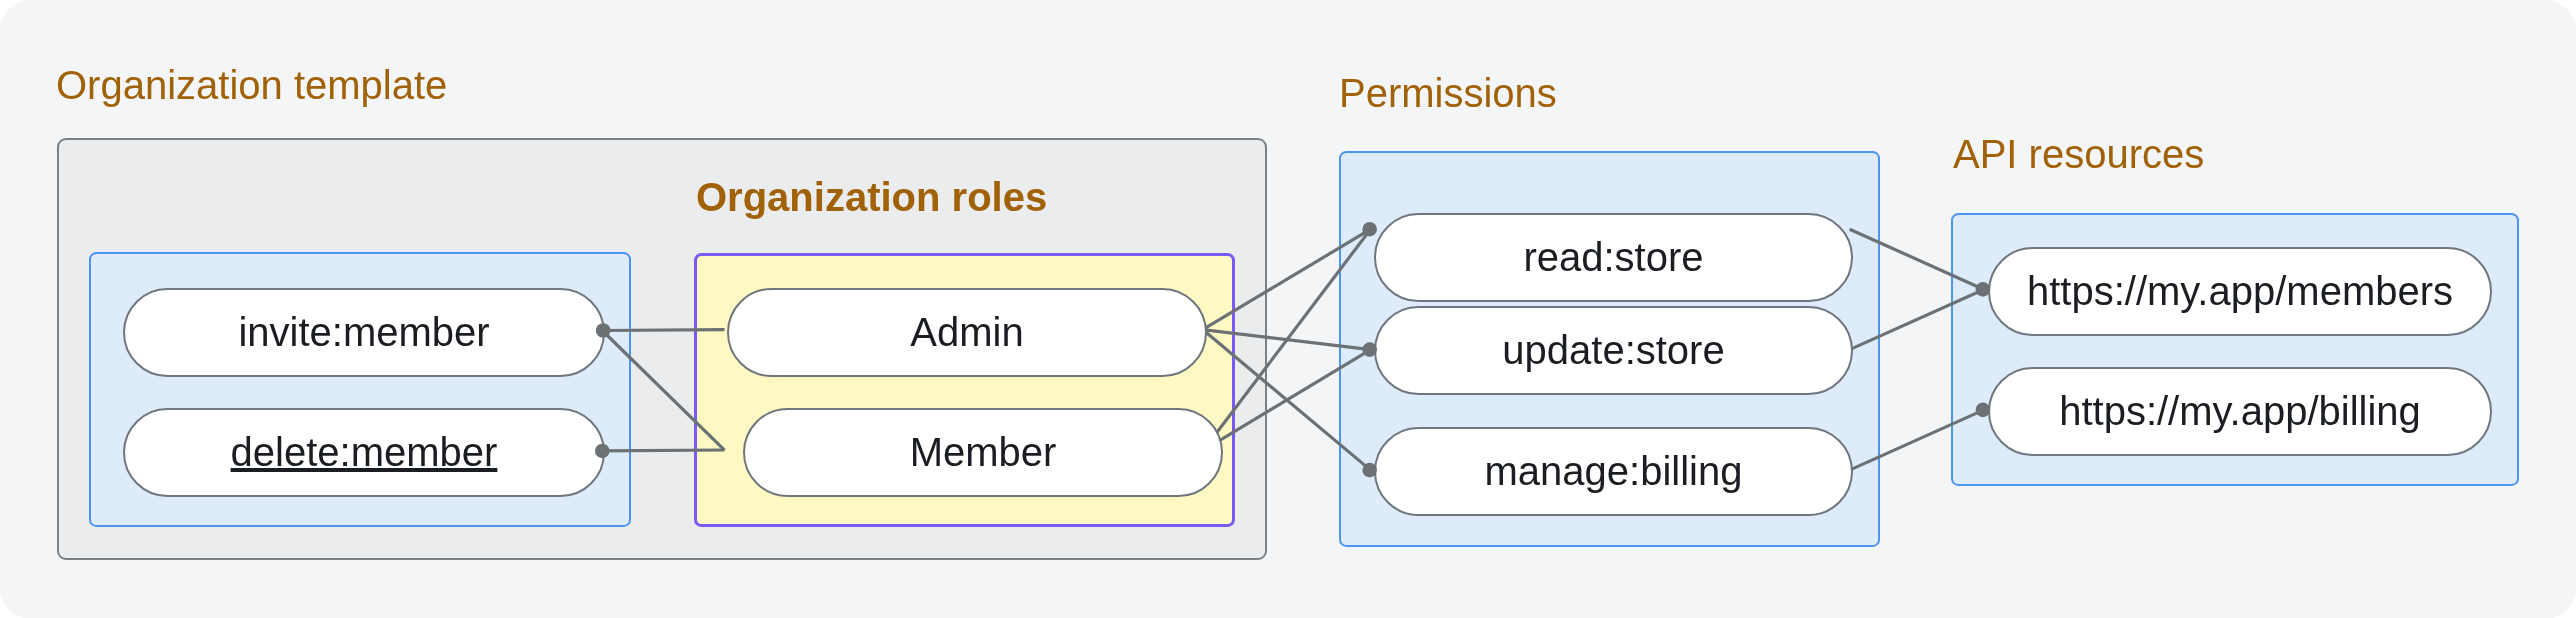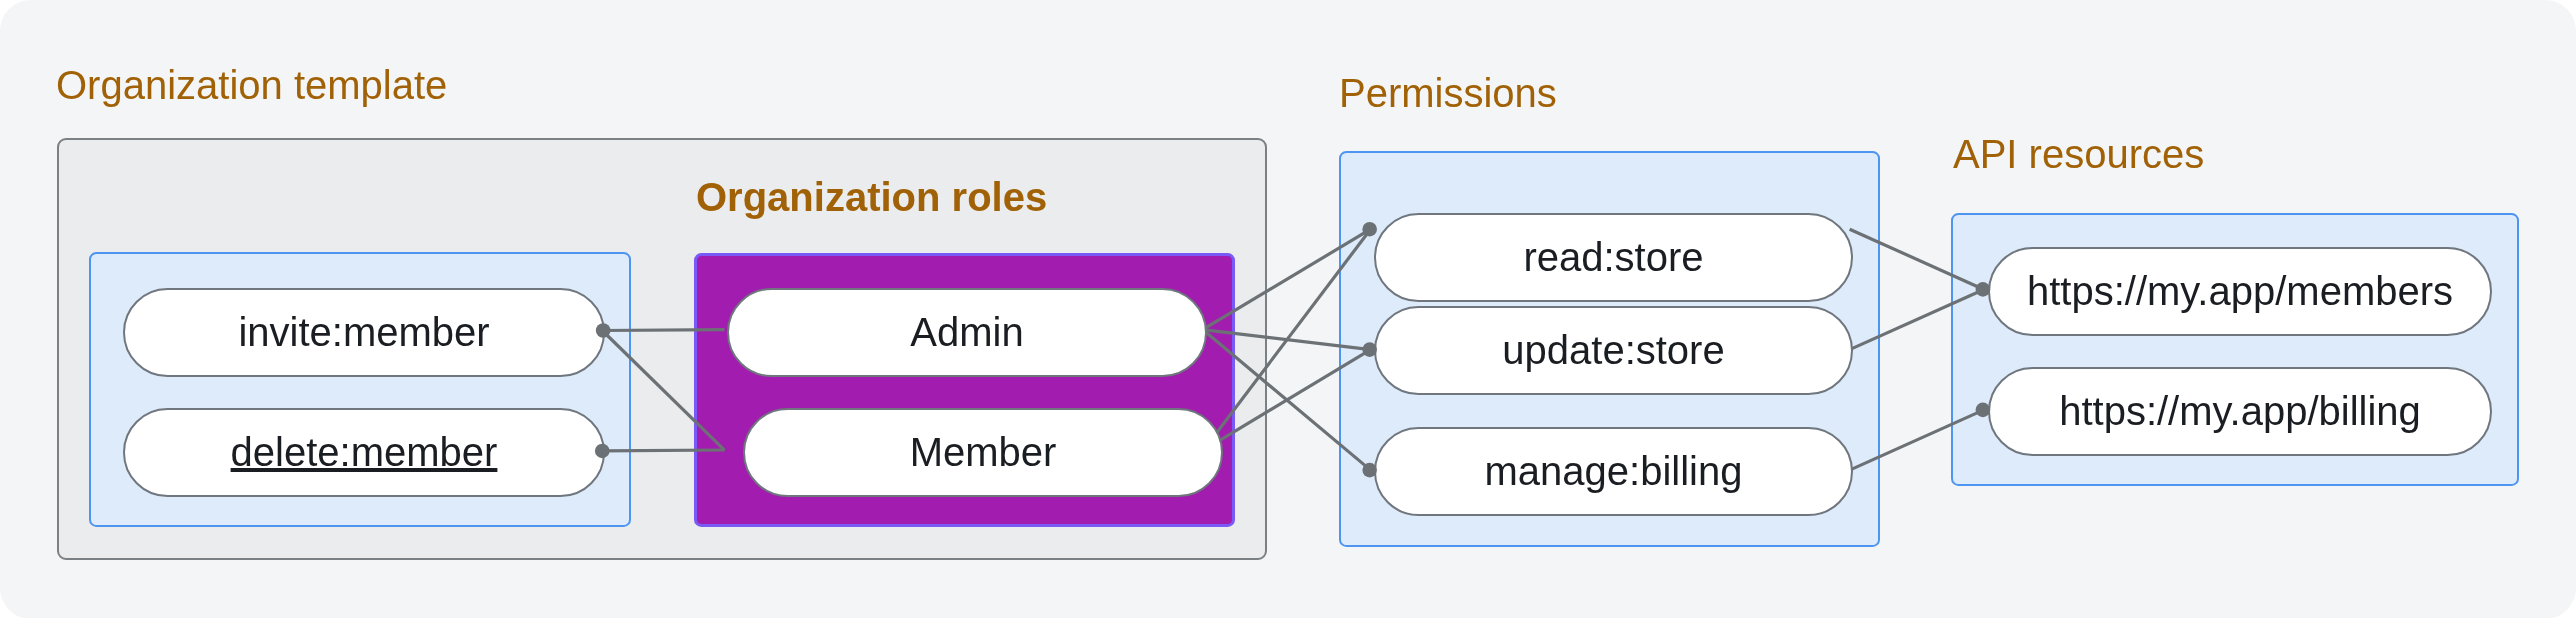--- a/index.html
+++ b/index.html
@@ -28,21 +28,21 @@
     background:#ebeced;
     border:2.7px solid #7b8084;
     border-radius:9px;
   }
   .box-blue{
     background:#deebfb;
     border:2.7px solid #4e94f1;
     border-radius:7.3px;
   }
   .box-purple{
-    background:#a21caf;
+    background:#fef9c3;
     border:3.7px solid #7a5af6;
     border-radius:7.3px;
   }
   .pill{
     position:absolute;
     box-sizing:border-box;
     height:89px;
     background:#ffffff;
     border:2.7px solid #6f767d;
     border-radius:45px;

